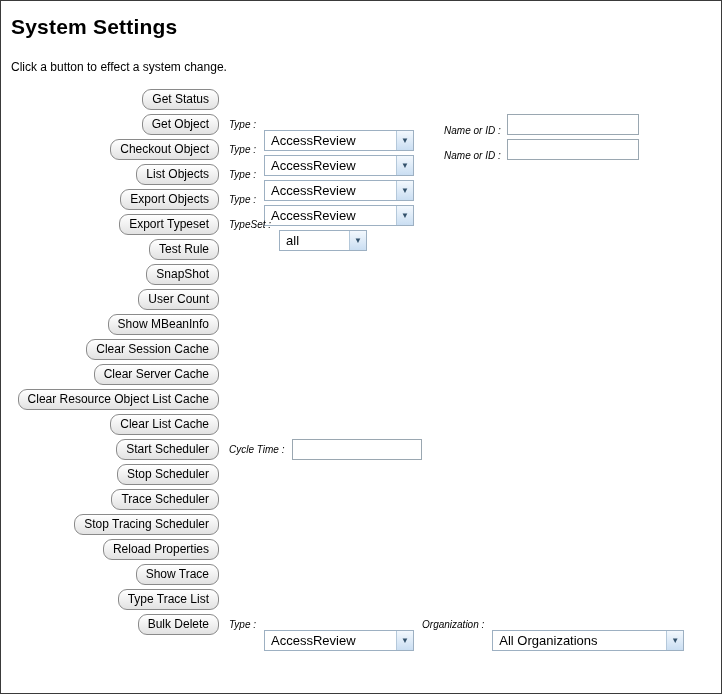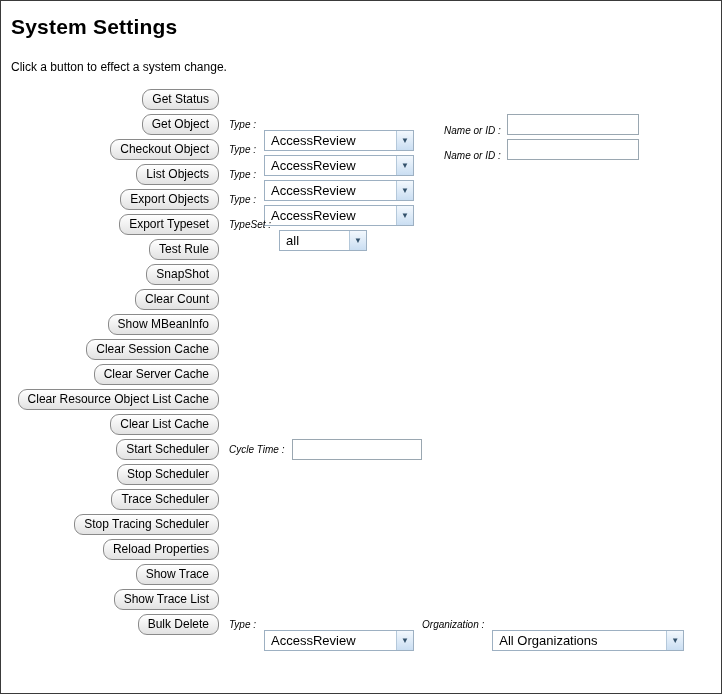--- a/index.html
+++ b/index.html
@@ -190,21 +190,21 @@
     </div>
 
     <div class="row">
       <div class="btn-cell">
         <button class="sys-btn">SnapShot</button>
       </div>
     </div>
 
     <div class="row">
       <div class="btn-cell">
-        <button class="sys-btn">Clear Count</button>
+        <button class="sys-btn">User Count</button>
       </div>
     </div>
 
     <div class="row">
       <div class="btn-cell">
         <button class="sys-btn">Show MBeanInfo</button>
       </div>
     </div>
 
     <div class="row">
@@ -265,21 +265,21 @@
     </div>
 
     <div class="row">
       <div class="btn-cell">
         <button class="sys-btn">Show Trace</button>
       </div>
     </div>
 
     <div class="row">
       <div class="btn-cell">
-        <button class="sys-btn">Show Trace List</button>
+        <button class="sys-btn">Type Trace List</button>
       </div>
     </div>
 
     <div class="row">
       <div class="btn-cell">
         <button class="sys-btn">Bulk Delete</button>
       </div>
       <span class="lbl">Type :</span>
       <div class="sel sel-type">
         <span class="val">AccessReview</span>

